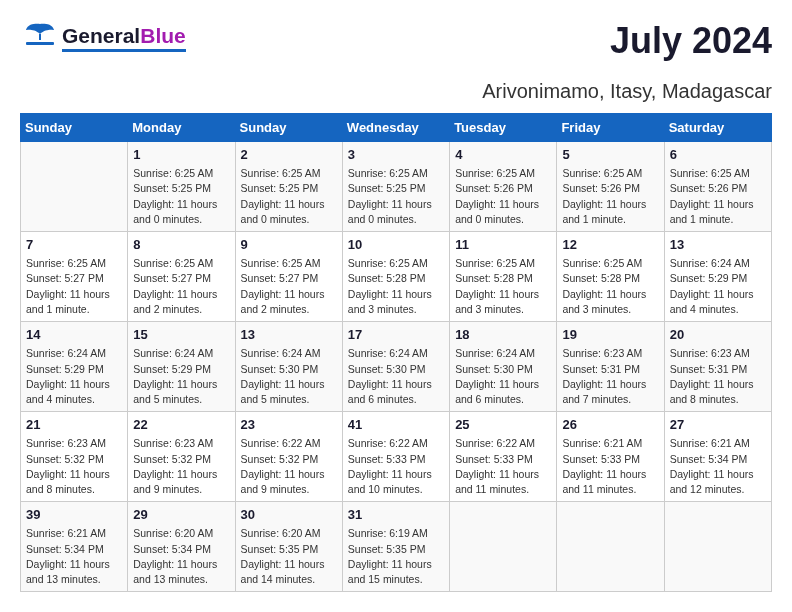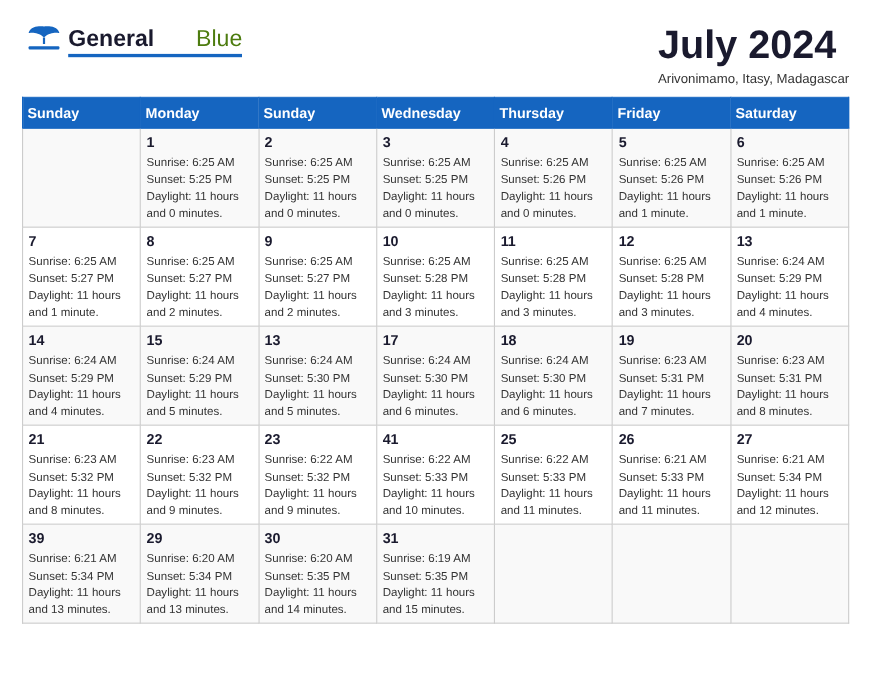--- a/index.html
+++ b/index.html
@@ -10,30 +10,31 @@
       min-height: 612px;
       padding: 20px;
     }
     .header {
       display: flex;
       justify-content: space-between;
       align-items: flex-start;
       margin-bottom: 10px;
     }
     .title-area {
+      text-align: right;
     }
     .month-title {
       font-size: 36px;
       font-weight: bold;
       color: #1a1a2e;
     }
     .location-title {
-      font-size: 12px;
+      font-size: 20px;
       color: #333;
-      margin-top: 2px;
+      margin-top: 18px;
     }
     .calendar {
       width: 100%;
       border-collapse: collapse;
       font-size: 11px;
       padding-left: 24px;
     }
     .calendar thead th {
       background: #1565c0;
       color: #fff;
@@ -78,21 +79,21 @@
       align-items: center;
       gap: 4px;
     }
     .logo-text-group {
       display: flex;
       flex-direction: column;
       line-height: 1;
     }
     .logo-row1 { display: flex; align-items: baseline; }
     .logo-gen { font-size: 21px; font-weight: bold; color: #1a1a2e; }
-    .logo-blue-text { font-size: 21px; font-weight: normal; color: #4d7c0f; margin-left: 38px; }
+    .logo-blue-text { font-size: 21px; font-weight: bold; color: #a21caf; }
     .logo-divider { height: 3px; background: #1565c0; margin-top: 3px; width: 100%; }
     .bird-svg { margin-left: 2px; }
   </style>
 </head>
 <body>
 
 <div class="header">
   <div class="logo-wrapper">
     <svg class="bird-svg" width="36" height="36" viewBox="0 0 36 36">
       <path d="M18 4 C18 4, 30 2, 32 10 C32 10, 24 8, 18 14 C12 8, 4 10, 4 10 C6 2, 18 4, 18 4Z" fill="#1565c0"></path>
@@ -113,21 +114,21 @@
   </div>
 </div>
 
 <table class="calendar">
   <thead>
     <tr id="header-row">
         <th>Sunday</th>
         <th>Monday</th>
         <th>Sunday</th>
         <th>Wednesday</th>
-        <th>Thursday</th>
+        <th>Tuesday</th>
         <th>Friday</th>
         <th>Saturday</th>
       </tr>
   </thead>
   <tbody id="calendar-body">
       <tr>
         <td class="empty-cell"></td>
         <td>
           <span class="day-number">1</span>
           <div class="day-info">Sunrise: 6:25 AM<br>Sunset: 5:25 PM<br>Daylight: 11 hours<br>and 0 minutes.</div>

